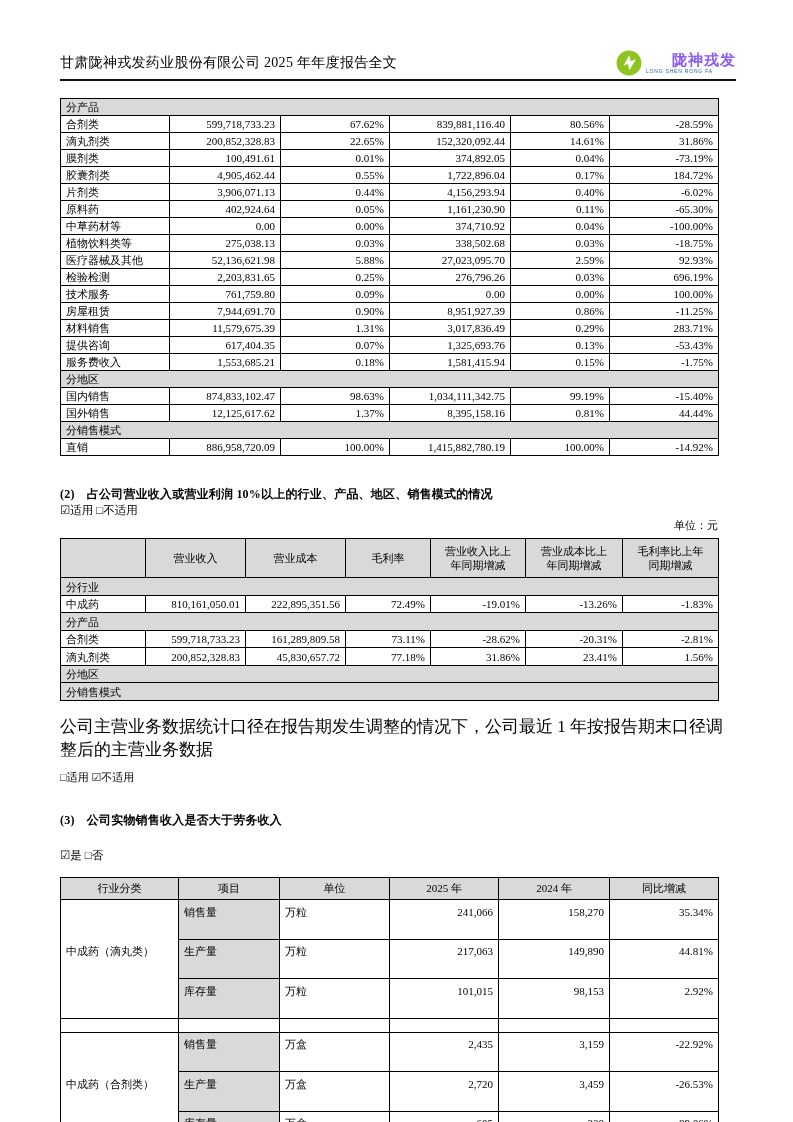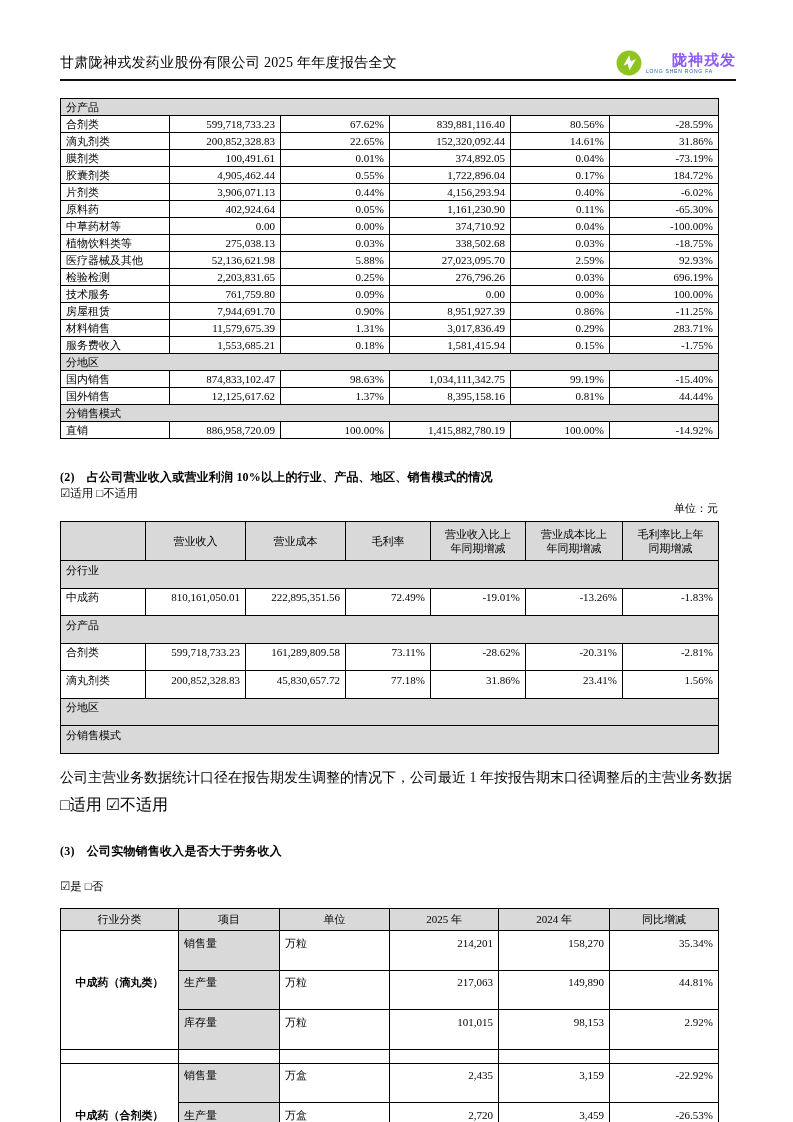--- a/index.html
+++ b/index.html
@@ -26,35 +26,35 @@
   table{width:658px;table-layout:fixed;border-collapse:collapse;font-size:11px;}
   td,th{border:1px solid #000;padding:1.5px 5px;line-height:13px;font-weight:normal;overflow:hidden;white-space:nowrap;}
   .sec{background:#d9d9d9;text-align:left;}
   .lbl{text-align:left;}
   .num{text-align:right;}
 
   #table1{margin-top:17px;}
 
   #table2{margin-top:5px;}
   #table2 th{background:#d9d9d9;text-align:center;white-space:pre-line;line-height:14px;padding:5px 3px;vertical-align:middle;}
-  #table2 td{padding-top:2.5px;padding-bottom:11px;}
+  #table2 td{padding-top:2.5px;padding-bottom:1px;}
 
   #table3{margin-top:14px;}
   #table3 th{background:#d9d9d9;text-align:center;padding:4px 9px;}
   #table3 td{padding-top:4.5px;padding-bottom:20px;line-height:14px;}
   #table3 td.item{background:#d9d9d9;text-align:left;}
-  #table3 td.cat{text-align:center;vertical-align:middle;background:#fff;font-weight:bold;}
+  #table3 td.cat{text-align:left;vertical-align:middle;background:#fff;}
   #table3 tr.spacer td{padding:0;height:13px;background:#fff;}
 
   
   .h-num{font-weight:bold;font-size:12px;margin:30px 0 0 0;letter-spacing:.2px;}
   .chk-line{font-size:11.5px;}
   .unit-line{font-size:11px;text-align:right;width:658px;}
-  .note{font-size:14px;margin-top:14px;line-height:1.4;}
-  .note-chk{font-size:16px;margin-top:8px;}
+  .note{font-size:17px;margin-top:14px;line-height:1.4;}
+  .note-chk{font-size:11px;margin-top:8px;}
   .h3-gap{margin-top:27px;}
   .yesno{margin-top:19px;}
   .page-number{font-size:11.5px;margin-top:13px;}
 </style>
 </head>
 <body>
 
 <div class="page">
 
   <div class="doc-header">
@@ -184,20 +184,28 @@
         </tr>
         <tr>
           <td class="lbl">材料销售</td>
           <td class="num">11,579,675.39</td>
           <td class="num">1.31%</td>
           <td class="num">3,017,836.49</td>
           <td class="num">0.29%</td>
           <td class="num">283.71%</td>
         </tr>
         <tr>
+          <td class="lbl">提供咨询</td>
+          <td class="num">617,404.35</td>
+          <td class="num">0.07%</td>
+          <td class="num">1,325,693.76</td>
+          <td class="num">0.13%</td>
+          <td class="num">-53.43%</td>
+        </tr>
+        <tr>
           <td class="lbl">服务费收入</td>
           <td class="num">1,553,685.21</td>
           <td class="num">0.18%</td>
           <td class="num">1,581,415.94</td>
           <td class="num">0.15%</td>
           <td class="num">-1.75%</td>
         </tr>
         <tr>
           <td class="sec" colspan="6">分地区</td>
         </tr>
@@ -321,21 +329,21 @@
           <th>项目</th>
           <th>单位</th>
           <th>2025 年</th>
           <th>2024 年</th>
           <th>同比增减</th>
         </tr>
         <tr>
           <td class="cat" rowspan="3">中成药（滴丸类）</td>
           <td class="item">销售量</td>
           <td class="lbl">万粒</td>
-          <td class="num">214,201</td>
+          <td class="num">241,066</td>
           <td class="num">158,270</td>
           <td class="num">35.34%</td>
         </tr>
         <tr>
           <td class="item">生产量</td>
           <td class="lbl">万粒</td>
           <td class="num">217,063</td>
           <td class="num">149,890</td>
           <td class="num">44.81%</td>
         </tr>

